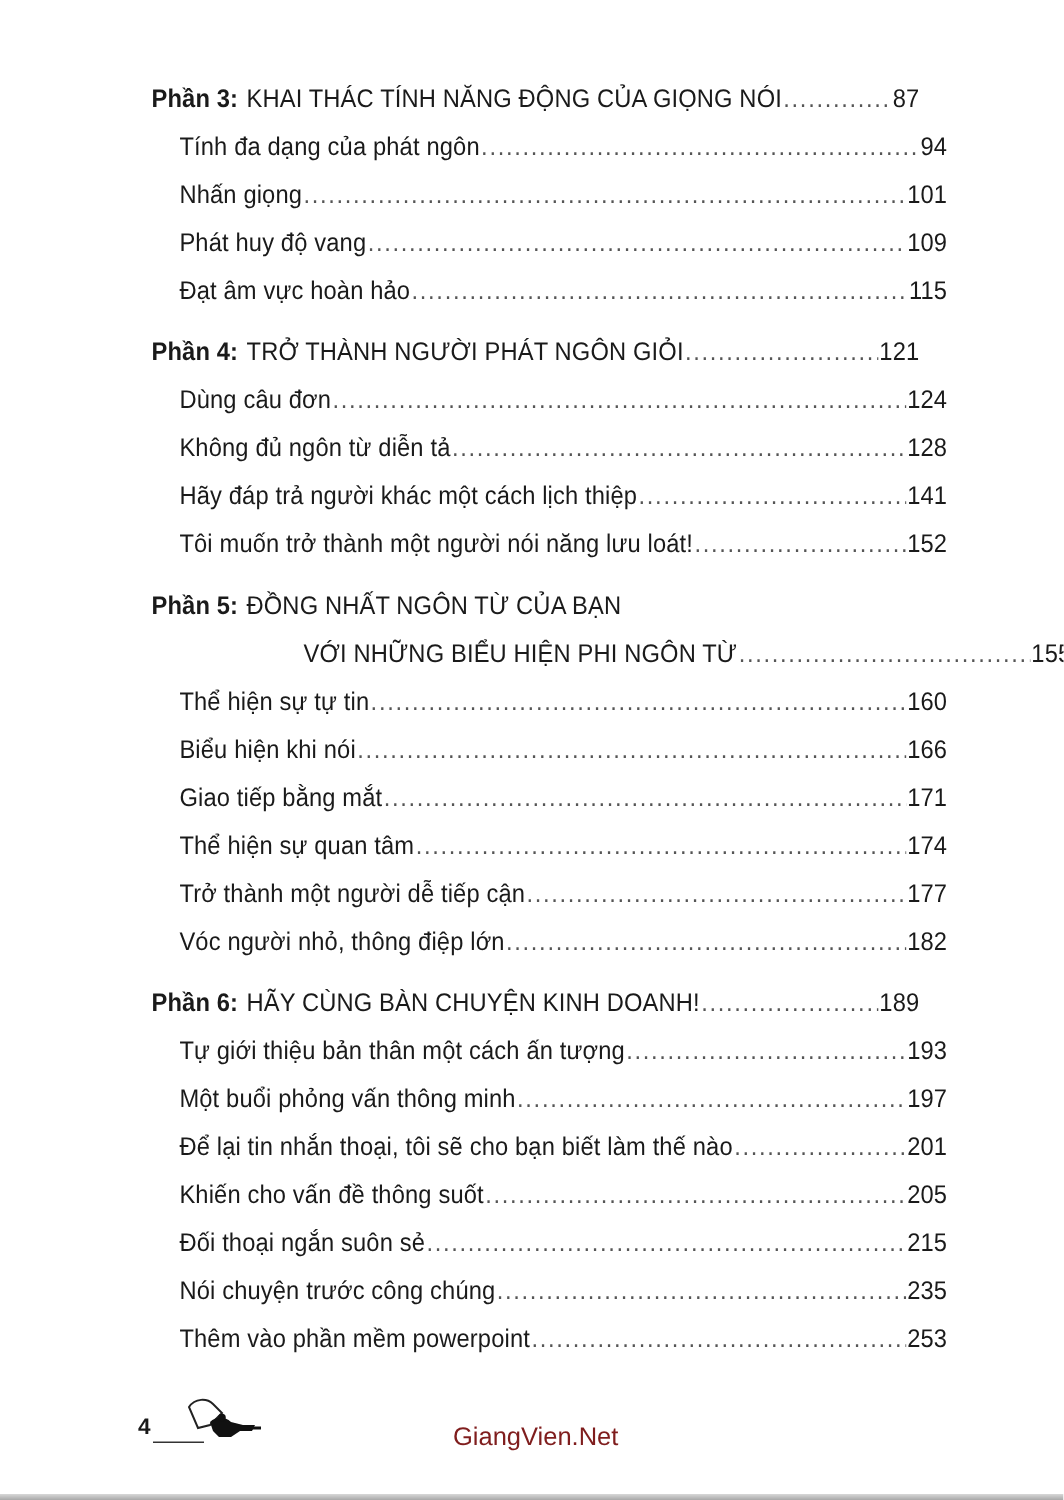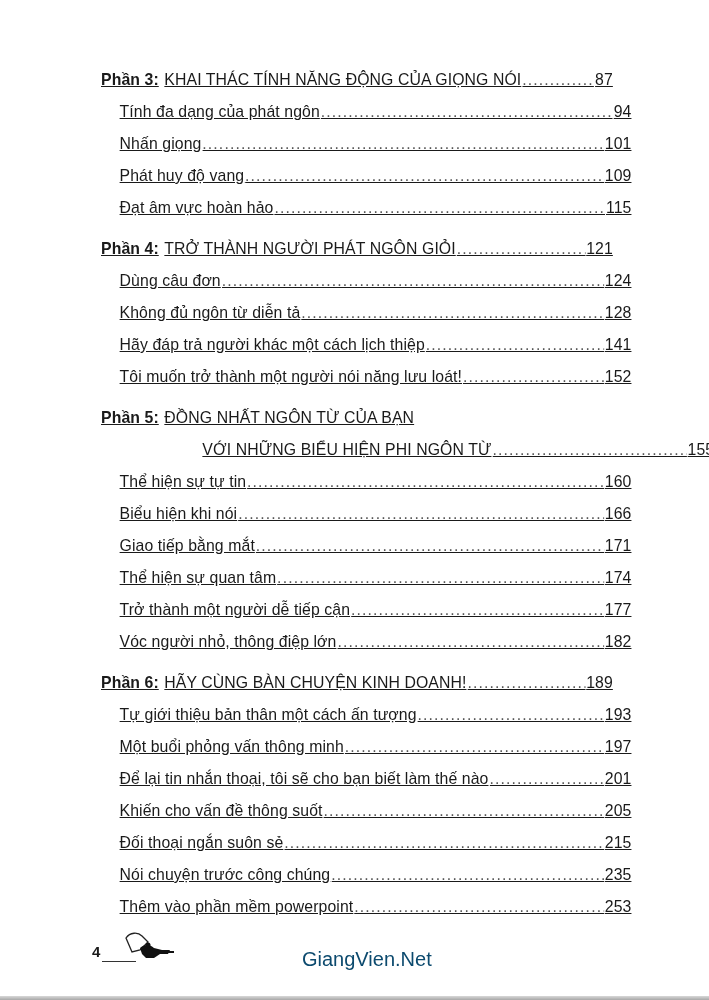--- a/index.html
+++ b/index.html
@@ -11,23 +11,22 @@
       width: 709px;
       height: 1000px;
       position: relative;
       overflow: hidden;
       font-family: "Liberation Sans", "DejaVu Sans", sans-serif;
       color: #1a1a1a;
     }
     .toc {
       position: absolute;
       left: 101px;
-      top: 64px;
+      top: 50px;
       width: 512px;
-      text-decoration: underline;
     }
     .section {
       margin-bottom: 9px;
     }
     .row {
       display: flex;
       align-items: baseline;
       height: 32px;
       line-height: 32px;
       font-size: 17px;
@@ -96,22 +95,22 @@
       position: absolute;
       left: 26px;
       top: 0px;
       width: 60px;
       height: 34px;
     }
     .watermark {
       position: absolute;
       left: 210px;
       top: 18px;
-      font-size: 20px;
-      color: #0c4a6e;
+      font-size: 17px;
+      color: #7f1d1d;
     }
     .bottom-edge {
       position: absolute;
       left: 0;
       top: 996px;
       width: 709px;
       height: 4px;
       background: linear-gradient(to bottom, #d8d8d8, #a8a8a8);
     }
   </style>

